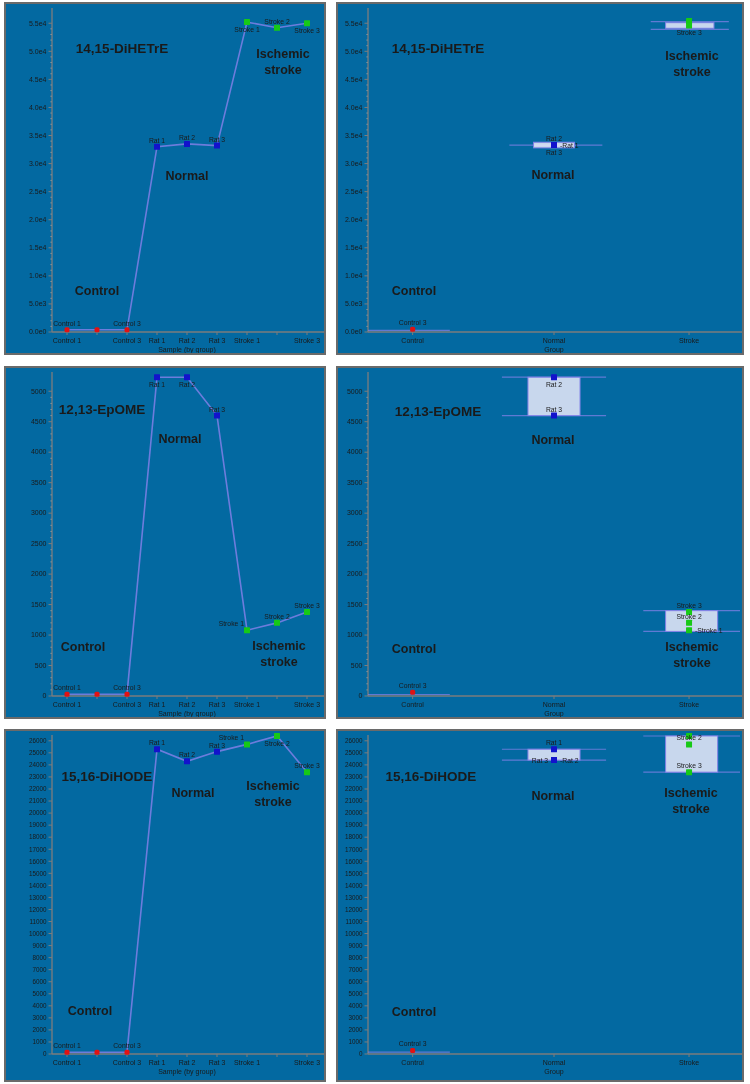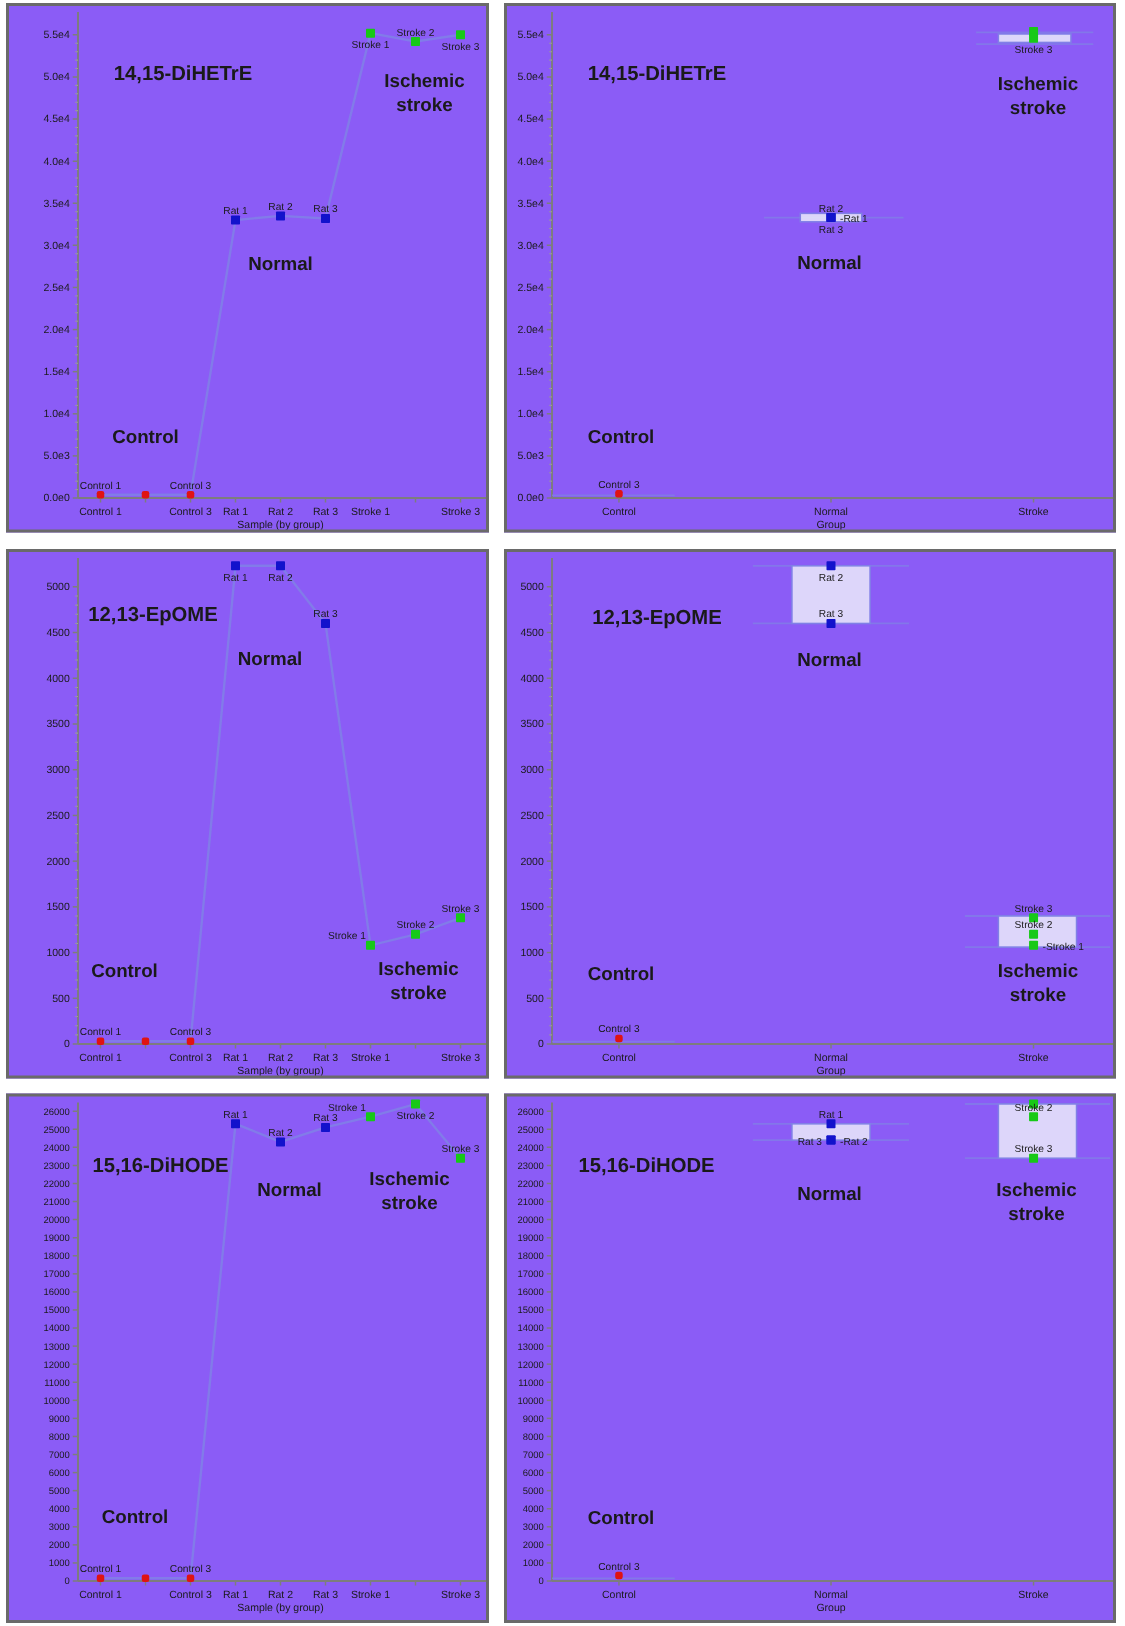--- a/index.html
+++ b/index.html
@@ -1,19 +1,19 @@
 <!DOCTYPE html>
 <html><head>
 <meta charset="utf-8">
 <style>
   html,body{margin:0;padding:0;}
   body{width:750px;height:1084px;background:#ffffff;position:relative;
        font-family:"Liberation Sans",sans-serif;}
   .figure{position:absolute;left:0;top:0;width:750px;height:1084px;background:#ffffff;}
-  .panel{position:absolute;border:2px solid #6a6a6a;background:#8b5cf6;
+  .panel{position:absolute;border:2px solid #6a6a6a;background:#0369a1;
          box-sizing:border-box;overflow:hidden;}
   .panel svg{display:block;position:absolute;left:0;top:0;}
   svg text{font-family:"Liberation Sans",sans-serif;}
 </style>
 </head>
 <body>
 
 <div class="figure">
   <div class="panel" style="left: 4px; top: 2px; width: 322px; height: 353px;">
       <svg viewBox="0 0 322 353" width="322" height="353">

